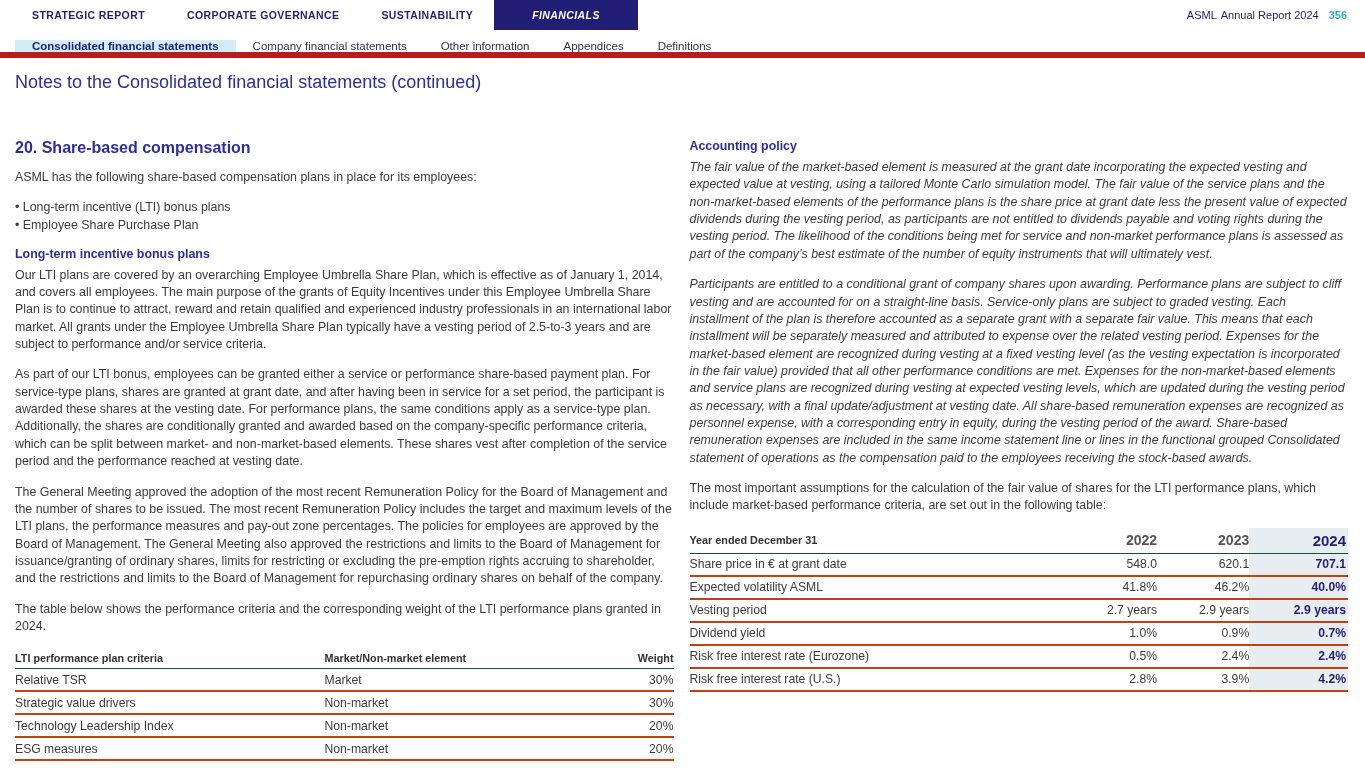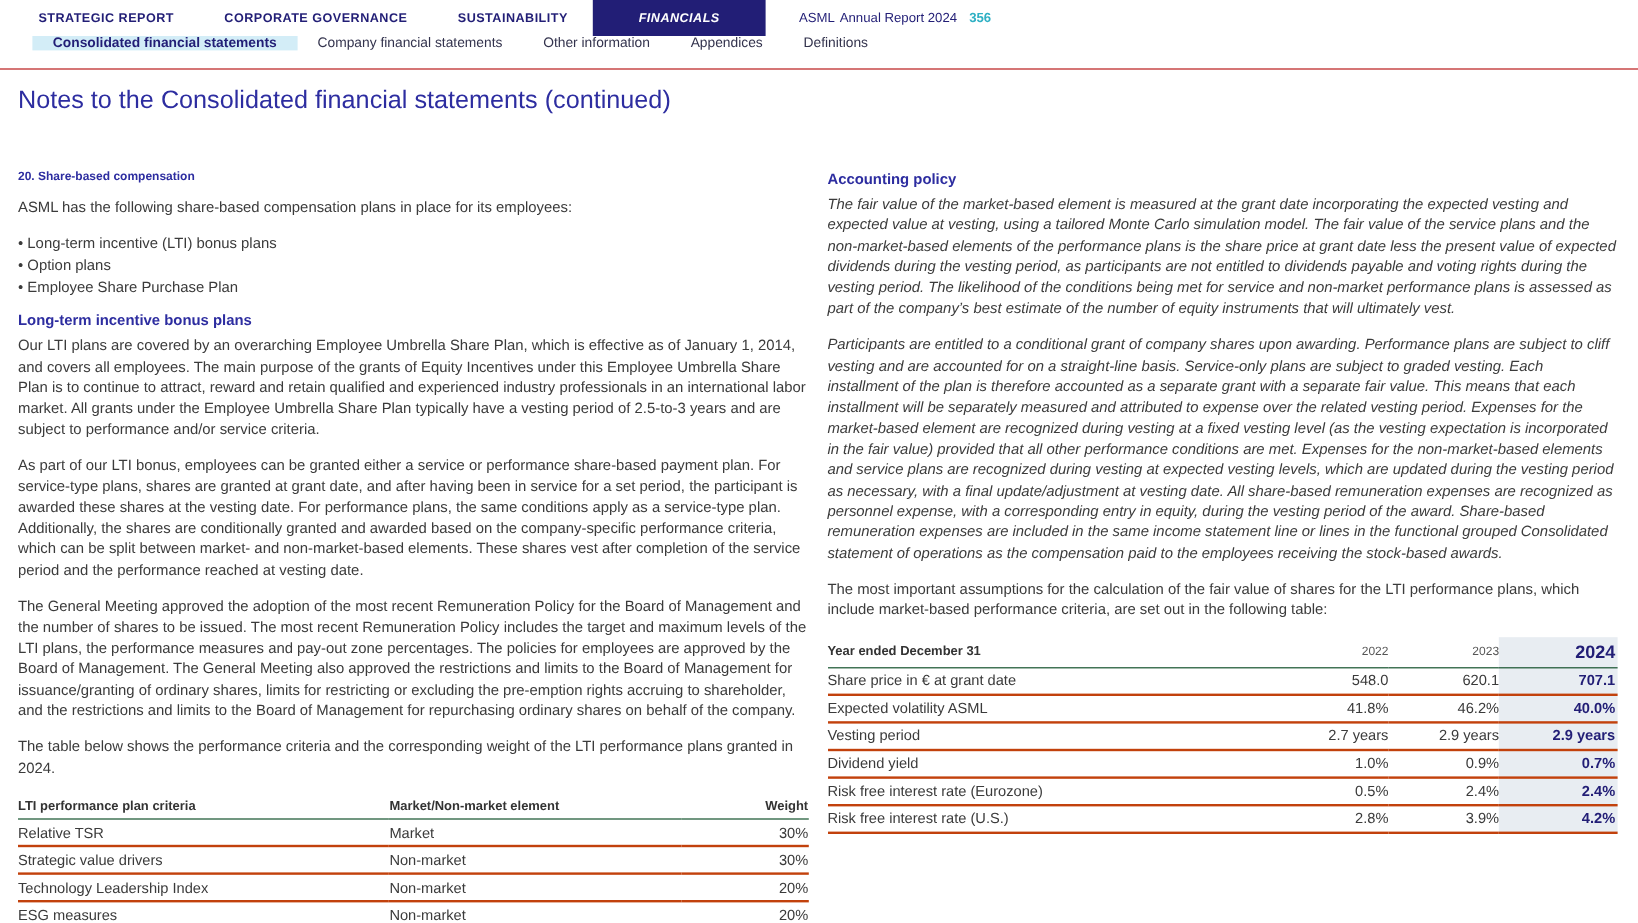--- a/index.html
+++ b/index.html
@@ -7,58 +7,58 @@
     --blue:#2d2da0;
     --teal:#2fb0c4;
     --subnav-active-bg:#d3edf7;
     --col-highlight:#e8edf2;
     --body:#3b3b3b;
   }
   *{box-sizing:border-box;margin:0;padding:0;}
   html,body{width:1365px;height:769px;overflow:hidden;background:#fff;
     font-family:"Liberation Sans",sans-serif;color:var(--body);}
   
-  .top-nav{height:30px;display:flex;align-items:stretch;
+  .top-nav{height:30px;display:flex;align-items:stretch;justify-content:space-between;
     padding-left:32px;padding-right:18px;background:#fff;gap:28px;}
   .top-nav-items{display:flex;align-items:stretch;}
   .top-nav-item{display:flex;align-items:center;padding:0 21px;font-size:10.5px;
     font-weight:700;letter-spacing:.4px;color:var(--navy);cursor:pointer;white-space:nowrap;text-decoration:none;}
   .top-nav-item:first-child{padding-left:0;}
   .top-nav-item.active{background:var(--navy);color:#fff;padding:0 38px;font-style:italic;}
   .report-ref{display:flex;align-items:center;font-size:11px;color:var(--navy);white-space:nowrap;}
   .report-ref .brand{font-weight:400;margin-right:4px;}
   .report-ref .pagenum{color:var(--teal);font-weight:700;margin-left:10px;}
   
-  .sub-nav{height:28px;display:flex;align-items:flex-start;padding-left:27px;
-    border-bottom:1px solid #b91c1c;}
+  .sub-nav{height:28px;display:flex;align-items:flex-end;padding-left:15px;
+    border-bottom:6px solid #b91c1c;}
   .sub-nav-item{display:flex;align-items:center;padding:0 17px;font-size:11.5px;
     color:#33334d;cursor:pointer;white-space:nowrap;text-decoration:none;}
   .sub-nav-item.active{background:var(--subnav-active-bg);color:var(--navy);font-weight:700;}
   
-  .page-title{margin:14px 0 0 15px;font-size:21px;font-weight:400;color:var(--blue);}
+  .page-title{margin:14px 0 0 15px;font-size:18px;font-weight:400;color:var(--blue);}
   
   .columns{display:flex;gap:16px;padding:0 17px 0 15px;margin-top:46px;}
   .col{flex:1 1 0;min-width:0;}
-  .section-heading{font-size:10px;font-weight:700;color:var(--blue);margin:0 0 12px;}
+  .section-heading{font-size:16px;font-weight:700;color:var(--blue);margin:0 0 12px;}
   .sub-heading{font-size:12.4px;font-weight:700;color:var(--blue);margin:0 0 6px;}
   p{font-size:12.4px;line-height:1.4;margin:0 0 13px;color:var(--body);}
   p.italic{font-style:italic;}
   .bullets{list-style:none;margin:0 0 12px;}
   .bullets li{font-size:12.4px;line-height:1.42;color:var(--body);}
   .bullets li::before{content:"• ";}
   
   table{width:100%;border-collapse:collapse;font-size:12.2px;margin-top:6px;}
   th{font-size:10.8px;font-weight:700;text-align:left;color:#333;
     padding:4px 0 4px;border-bottom:1px solid #14532d;white-space:nowrap;}
   td{padding:3.5px 0;border-bottom:2px solid #c2410c;color:var(--body);}
   .ar{text-align:right;}
   .assump-table .hl{background:var(--col-highlight);padding-right:2px;}
   .assump-table th.hl, .assump-table td.hl{color:var(--navy);font-weight:700;font-size:12.2px;}
   .assump-table th.hl{font-size:15px;}
-  .assump-table th.yr{font-weight:400;color:#555;font-size:10px;}
+  .assump-table th.yr{font-weight:700;color:#555;font-size:14px;}
 </style>
 </head>
 <body>
 
 <header class="top-nav">
   <nav class="top-nav-items">
     <a class="top-nav-item">STRATEGIC REPORT</a>
     <a class="top-nav-item">CORPORATE GOVERNANCE</a>
     <a class="top-nav-item">SUSTAINABILITY</a>
     <a class="top-nav-item active">FINANCIALS</a>
@@ -80,21 +80,20 @@
 
 <h1 class="page-title">Notes to the Consolidated financial statements (continued)</h1>
 
 <main class="columns">
 
   <section class="col">
     <h2 class="section-heading">20. Share-based compensation</h2>
     <p>ASML has the following share-based compensation plans in place for its employees:</p>
     <ul class="bullets">
       <li>Long-term incentive (LTI) bonus plans</li>
-      <li>Option plans</li>
       <li>Employee Share Purchase Plan</li>
     </ul>
     <h3 class="sub-heading">Long-term incentive bonus plans</h3>
     <p>Our LTI plans are covered by an overarching Employee Umbrella Share Plan, which is effective as of January 1, 2014, and covers all employees. The main purpose of the grants of Equity Incentives under this Employee Umbrella Share Plan is to continue to attract, reward and retain qualified and experienced industry professionals in an international labor market. All grants under the Employee Umbrella Share Plan typically have a vesting period of 2.5-to-3 years and are subject to performance and/or service criteria.</p>
     <p>As part of our LTI bonus, employees can be granted either a service or performance share-based payment plan. For service-type plans, shares are granted at grant date, and after having been in service for a set period, the participant is awarded these shares at the vesting date. For performance plans, the same conditions apply as a service-type plan. Additionally, the shares are conditionally granted and awarded based on the company-specific performance criteria, which can be split between market- and non-market-based elements. These shares vest after completion of the service period and the performance reached at vesting date.</p>
     <p>The General Meeting approved the adoption of the most recent Remuneration Policy for the Board of Management and the number of shares to be issued. The most recent Remuneration Policy includes the target and maximum levels of the LTI plans, the performance measures and pay-out zone percentages. The policies for employees are approved by the Board of Management. The General Meeting also approved the restrictions and limits to the Board of Management for issuance/granting of ordinary shares, limits for restricting or excluding the pre-emption rights accruing to shareholder, and the restrictions and limits to the Board of Management for repurchasing ordinary shares on behalf of the company.</p>
     <p>The table below shows the performance criteria and the corresponding weight of the LTI performance plans granted in 2024.</p>
 
     <table class="lti-table">
       <colgroup>

